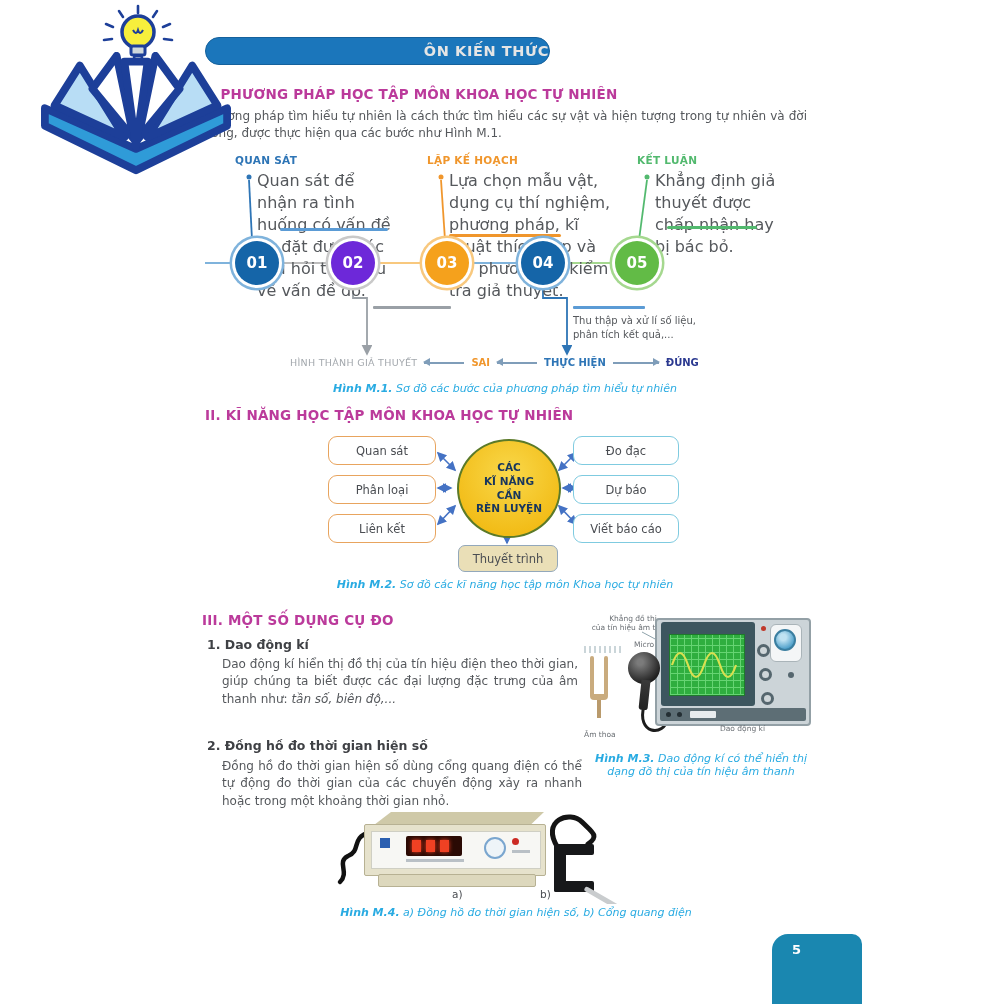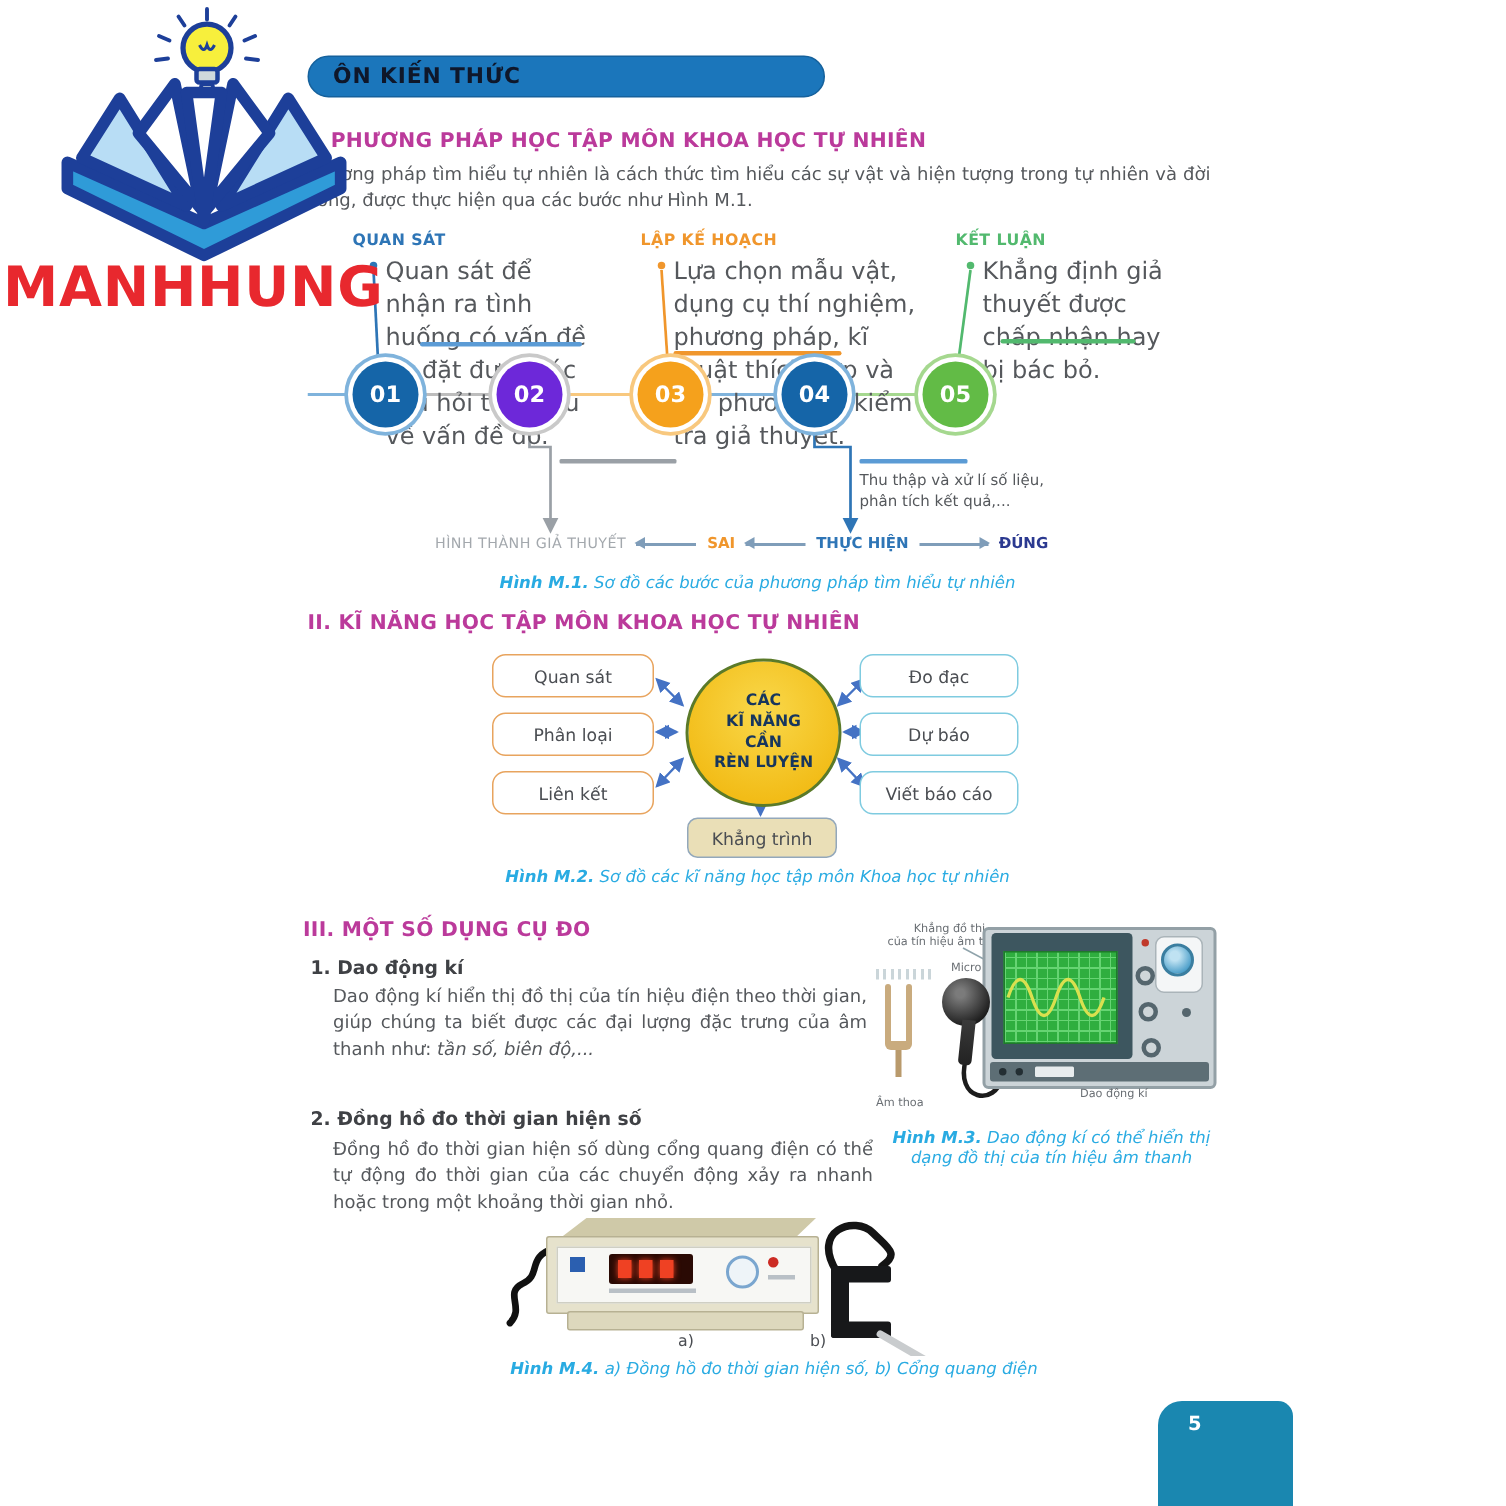--- a/index.html
+++ b/index.html
@@ -1,22 +1,22 @@
 <!DOCTYPE html>
 <html><head>
 <meta charset="utf-8">
 <style>
   html,body{margin:0;padding:0;background:#ffffff;}
   .page{position:relative;width:1004px;height:1004px;background:#fff;overflow:hidden;
         font-family:"DejaVu Sans","Liberation Sans",sans-serif;color:#4a4d52;}
   .abs{position:absolute;}
   
-  .pill{background:#1b76bb;border:1.5px solid #15619c;border-radius:15px;color:#0f172a;
+  .pill{background:#1b76bb;border:1.5px solid #15619c;border-radius:15px;color:#e5e5e5;
         font-weight:bold;font-size:14.5px;letter-spacing:.6px;line-height:27px;
-        padding-left:16px;box-sizing:border-box;}
+        padding-left:16px;box-sizing:border-box;text-align:right;}
   .mag{color:#bb3a9b;font-weight:bold;font-size:13.5px;letter-spacing:.2px;white-space:nowrap;}
   .body-text{font-size:12px;line-height:1.45;text-align:justify;color:#55585c;}
   .subhead{font-weight:bold;color:#3f4145;font-size:12.5px;white-space:nowrap;}
   
   .col-label{font-size:10.5px;font-weight:bold;letter-spacing:.3px;white-space:nowrap;}
   .col-text{font-size:16px;line-height:1.38;color:#55585c;}
   .ul{height:3px;border-radius:1.5px;}
   .ol{height:2.5px;border-radius:1px;}
   .step{width:44px;height:44px;border-radius:50%;display:flex;align-items:center;justify-content:center;
         color:#fff;font-weight:bold;font-size:15px;}
@@ -173,21 +173,21 @@
       <span>CÁC</span>
       <span>KĨ NĂNG</span>
       <span>CẦN</span>
       <span>RÈN LUYỆN</span>
     </div>
 
     <div class="skill sk-cy" style="left:368px;top:8px;width:104px;height:27px;">Đo đạc</div>
     <div class="skill sk-cy" style="left:368px;top:47px;width:104px;height:27px;">Dự báo</div>
     <div class="skill sk-cy" style="left:368px;top:86px;width:104px;height:27px;">Viết báo cáo</div>
 
-    <div class="skill sk-tan" style="left:253px;top:117px;width:98px;height:25px;">Khẳng trình</div>
+    <div class="skill sk-tan" style="left:253px;top:117px;width:98px;height:25px;">Thuyết trình</div>
 
     <div class="cap abs" style="left:0;top:150px;width:600px;">
       <b>Hình M.2.</b><span> Sơ đồ các kĩ năng học tập môn Khoa học tự nhiên</span>
     </div>
   </div>
 
   <div class="mag abs" style="left:202px;top:612px;">III. MỘT SỐ DỤNG CỤ ĐO</div>
 
   <div class="subhead abs" style="left:207px;top:637px;">1. Dao động kí</div>
   <div class="body-text abs" style="left:222px;top:656px;width:356px;">
@@ -321,21 +321,20 @@
       <g stroke="#1d3f99" stroke-width="8" stroke-linejoin="round">
         <path d="M6,58 L100,100 L194,58 L194,76 L100,122 L6,76 Z" fill="#2f9bd8"></path>
         <polygon points="16,55 42,14 88,88" fill="#b8ddf5"></polygon>
         <polygon points="184,55 158,14 112,88" fill="#b8ddf5"></polygon>
         <polygon points="55,38 80,4 98,90" fill="#ffffff"></polygon>
         <polygon points="145,38 120,4 102,90" fill="#ffffff"></polygon>
         <polygon points="88,10 100,98 112,10" fill="#ffffff"></polygon>
       </g>
     </svg>
     <div class="brand abs" style="left:2px;top:170px;">
-      <span class="b1">MANHHUNG</span>
     </div>
   </div>
 
   <div class="ptab abs" style="left:772px;top:934px;width:90px;height:70px;">
     <span>5</span>
   </div>
 
 </div>
 
 </body></html>

